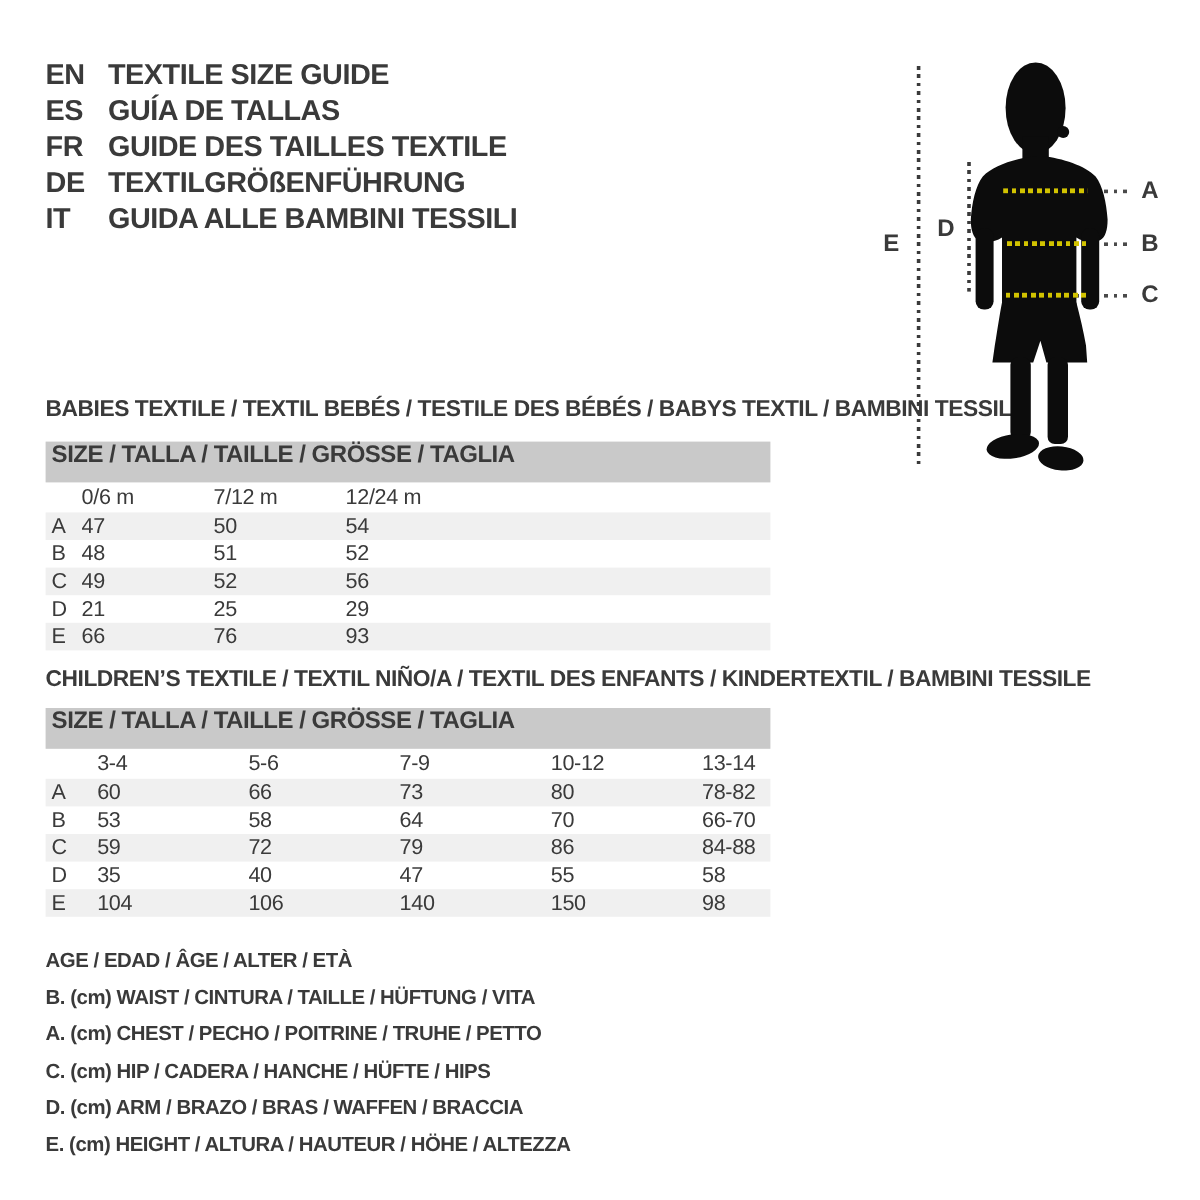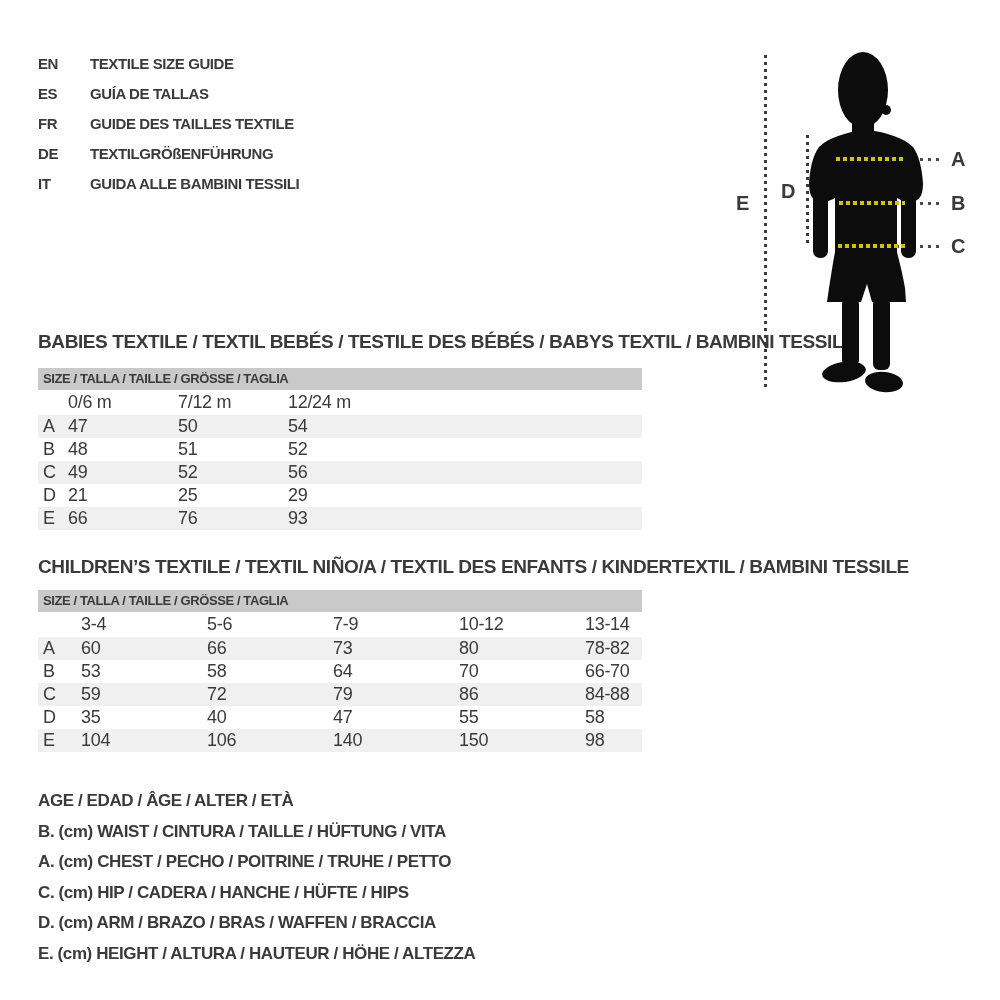--- a/index.html
+++ b/index.html
@@ -6,35 +6,35 @@
   body {
     width:1000px; height:1000px; background:#ffffff;
     font-family:"Liberation Sans", sans-serif; color:#3a3a3a;
     overflow:hidden;
   }
   .canvas { position:relative; width:1000px; height:1000px; }
 
   
   .lang-list { position:absolute; left:38px; top:48px; }
   .lang-row { display:flex; height:30px; align-items:center;
-              font-size:15px; font-weight:700; letter-spacing:-0.4px; }
+              font-size:24px; font-weight:700; letter-spacing:-0.4px; }
   .lang-code { width:52px; }
 
   
   .section-title { position:absolute; left:38px; font-size:19px;
                    font-weight:700; letter-spacing:-0.4px; white-space:nowrap; }
   #babies-title   { top:331px; }
   #children-title { top:556px; }
 
   
   .size-table { position:absolute; left:38px; width:604px; }
   #babies-table   { top:368px; }
   #children-table { top:590px; }
-  .table-header { height:22px; line-height:22px; background:#c9c9c9;
-                  padding-left:5px; font-size:13px; font-weight:700;
+  .table-header { height:34px; line-height:22px; background:#c9c9c9;
+                  padding-left:5px; font-size:20px; font-weight:700;
                   letter-spacing:-0.4px; }
   .col-head-row, .trow { display:grid; align-items:center;
                          font-size:18px; letter-spacing:-0.3px; }
   .col-head-row { height:25px; }
   .trow { height:23px; }
   .babies-grid   { grid-template-columns:30px 110px 110px 110px 1fr; }
   .children-grid { grid-template-columns:30px 113px 113px 113px 113px 1fr;gap:13px; }
   .cell { }
   .rlabel { padding-left:5px; }
   .trow.striped { background:#f0f0f0; }

